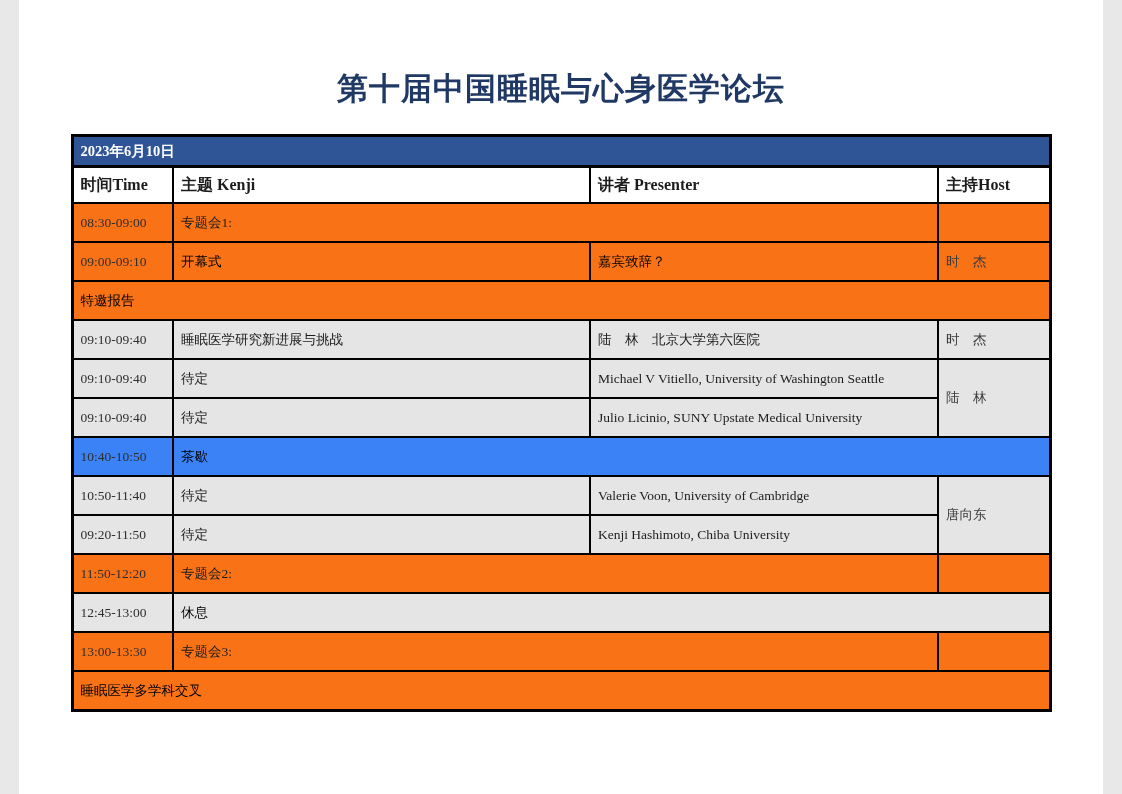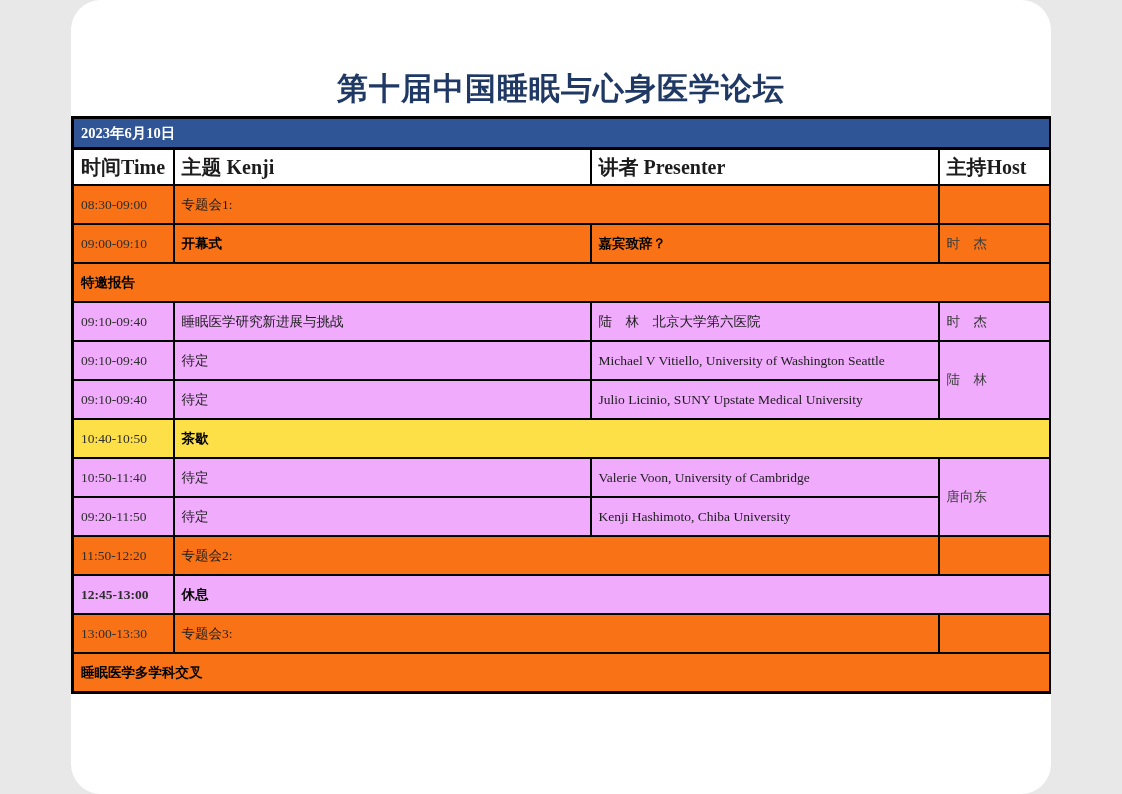--- a/index.html
+++ b/index.html
@@ -1,49 +1,49 @@
 <!DOCTYPE html>
 <html><head>
 <meta charset="utf-8">
 <style>
   html,body{margin:0;padding:0;background:#e8e8e8;}
   .page{
-    width:980px;height:794px;background:#ffffff;margin:0 auto;
+    width:1084px;height:794px;background:#ffffff;margin:0 auto;
     font-family:"Liberation Serif","DejaVu Serif",serif;
-    position:relative;overflow:hidden;border-radius:30px;
+    position:relative;overflow:hidden;
   }
   .titles{
     padding-top:68px;text-align:center;
     font-family:"Liberation Sans","DejaVu Sans",sans-serif;
     font-weight:bold;color:#1F3864;
   }
   .title-line{font-size:31px;line-height:41px;letter-spacing:1px;}
   table.agenda{
     border-collapse:collapse;table-layout:fixed;
-    width:978px;margin:7px auto 0 auto;
+    width:978px;margin:25px auto 0 auto;
     border:3px solid #000;
   }
   td{
     border:2px solid #000;
     padding:2px 7px;
     font-size:13.5px;color:#1c1c1c;
     height:33px;vertical-align:middle;
     overflow:hidden;
   }
   tr.banner-row td{
     background:#2F5597;color:#ffffff;font-weight:bold;
     font-size:14.5px;height:24px;border-bottom:3px solid #000;
   }
-  tr.header-row td{font-weight:bold;font-size:20px;height:30px;background:#ffffff;}
+  tr.header-row td{font-weight:bold;font-size:16px;height:30px;background:#ffffff;}
   td.yellow{background:#f97316;}
   td.green{background:#f97316;}
-  td.pink{background:#fde047;}
-  td.white{background:#f0abfc;}
+  td.pink{background:#3b82f6;}
+  td.white{background:#e5e5e5;}
   td.center{}
-  td.bold{font-weight:bold;color:#000;}
+  td.bold{font-weight:normal;color:#000;}
   td.host{color:#3d3d3d;}
   td.time{color:#2e2e2e;}
 </style>
 </head>
 <body>
 
 <div class="page">
 
   <div class="titles">
     <div class="title-line">第十届中国睡眠与心身医学论坛</div>

